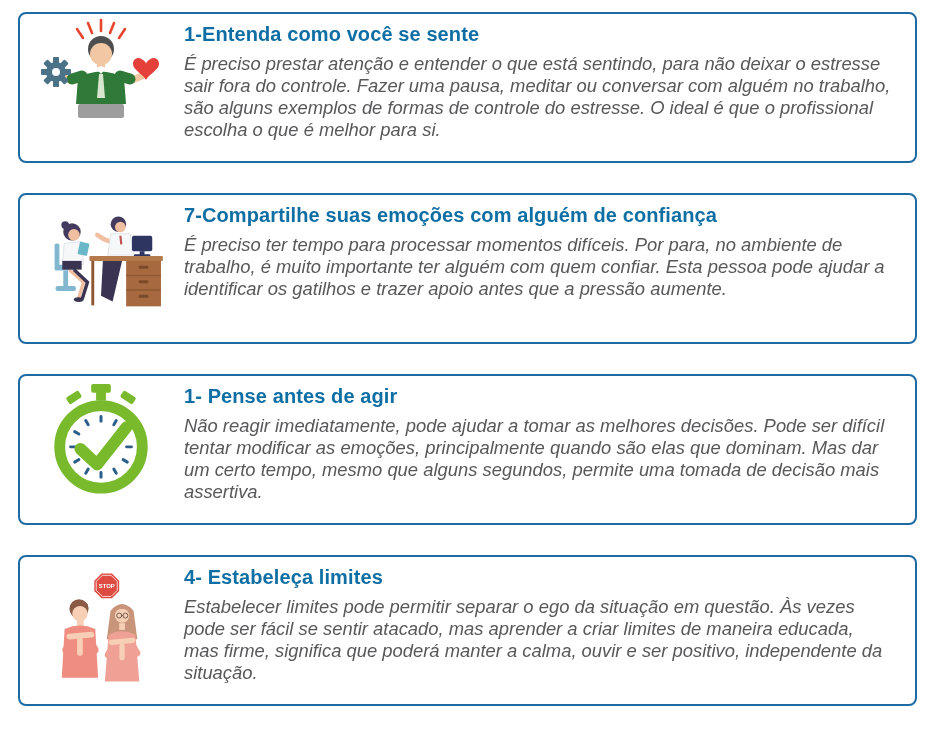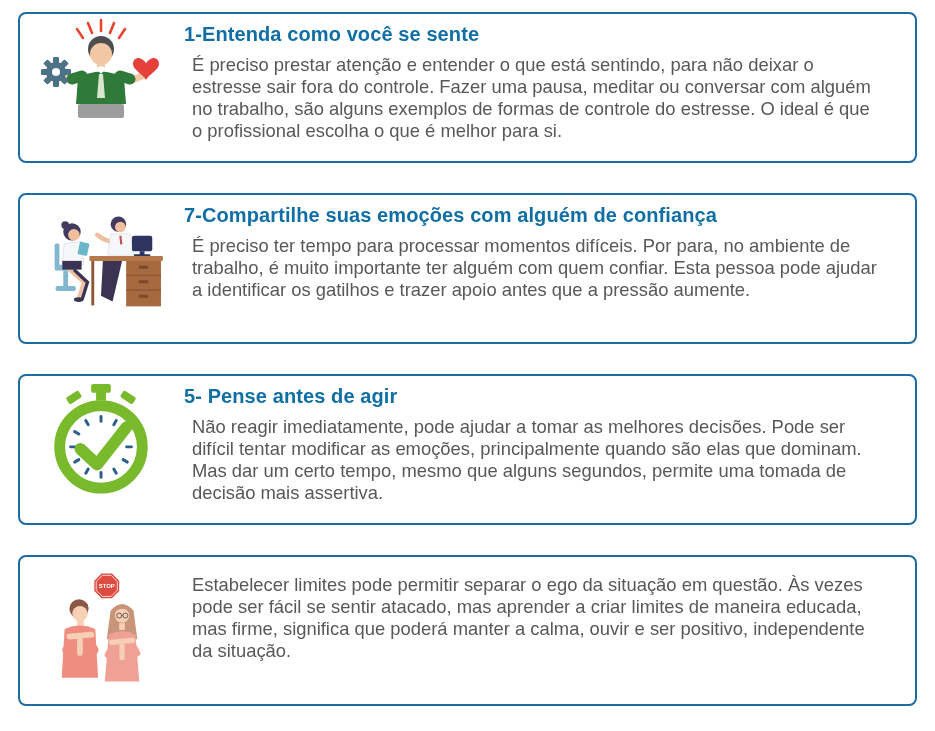--- a/index.html
+++ b/index.html
@@ -42,21 +42,22 @@
     font-size: 20px;
     font-weight: bold;
     color: #0f6fa4;
     margin: 0 0 7px 0;
     letter-spacing: 0.1px;
   }
   .card-body {
     font-size: 18.4px;
     line-height: 22px;
     color: #58585a;
-    margin: 8px;
+    margin: 0;
+    font-style: italic;
   }
   svg { display: block; }
 </style>
 </head>
 <body>
 
 <div class="page">
 
   <div class="card">
     <div class="icon-col">
@@ -166,21 +167,21 @@
             <line x1="33.2" y1="83.5" x2="37.5" y2="81"></line>
             <line x1="29" y1="68" x2="34" y2="68"></line>
             <line x1="33.2" y1="52.5" x2="37.5" y2="55"></line>
             <line x1="44.5" y1="41.2" x2="47" y2="45.5"></line>
           </g>
           <path d="M39,70 L56,86 L86,48" fill="none" stroke="#79ba2d" stroke-width="12" stroke-linecap="round" stroke-linejoin="round"></path>
         </svg>
       </span>
     </div>
     <div class="text-col">
-      <h2 class="card-title">5- Pense antes de agir</h2>
+      <h2 class="card-title">1- Pense antes de agir</h2>
       <p class="card-body">Não reagir imediatamente, pode ajudar a tomar as melhores decisões. Pode ser difícil tentar modificar as emoções, principalmente quando são elas que dominam. Mas dar um certo tempo, mesmo que alguns segundos, permite uma tomada de decisão mais assertiva.</p>
     </div>
   </div>
 
   <div class="card">
     <div class="icon-col">
       <span>
         <svg width="134" height="134" viewBox="0 0 140 140">
           <g transform="translate(76,26)">
             <path d="M-5.4,-13 L5.4,-13 L13,-5.4 L13,5.4 L5.4,13 L-5.4,13 L-13,5.4 L-13,-5.4 Z" fill="#de4b41"></path>
@@ -205,17 +206,18 @@
           <rect x="89" y="65" width="6" height="7" fill="#f7cfb4"></rect>
           <path d="M78,77 Q92,70 106,77 L110,126 L74,126 Z" fill="#f0a195"></path>
           <path d="M78,98 L84,88" stroke="#f0a195" stroke-width="8" stroke-linecap="round"></path>
           <path d="M107,96 L101,86" stroke="#f0a195" stroke-width="8" stroke-linecap="round"></path>
           <path d="M81,85 L103,83" stroke="#f7cfb4" stroke-width="5.5" stroke-linecap="round"></path>
           <path d="M92,89 L92,101" stroke="#f7cfb4" stroke-width="5.5" stroke-linecap="round"></path>
         </svg>
       </span>
     </div>
     <div class="text-col">
+      <h2 class="card-title">4- Estabeleça limites</h2>
       <p class="card-body">Estabelecer limites pode permitir separar o ego da situação em questão. Às vezes pode ser fácil se sentir atacado, mas aprender a criar limites de maneira educada, mas firme, significa que poderá manter a calma, ouvir e ser positivo, independente da situação.</p>
     </div>
   </div>
 
 </div>
 
 </body></html>

